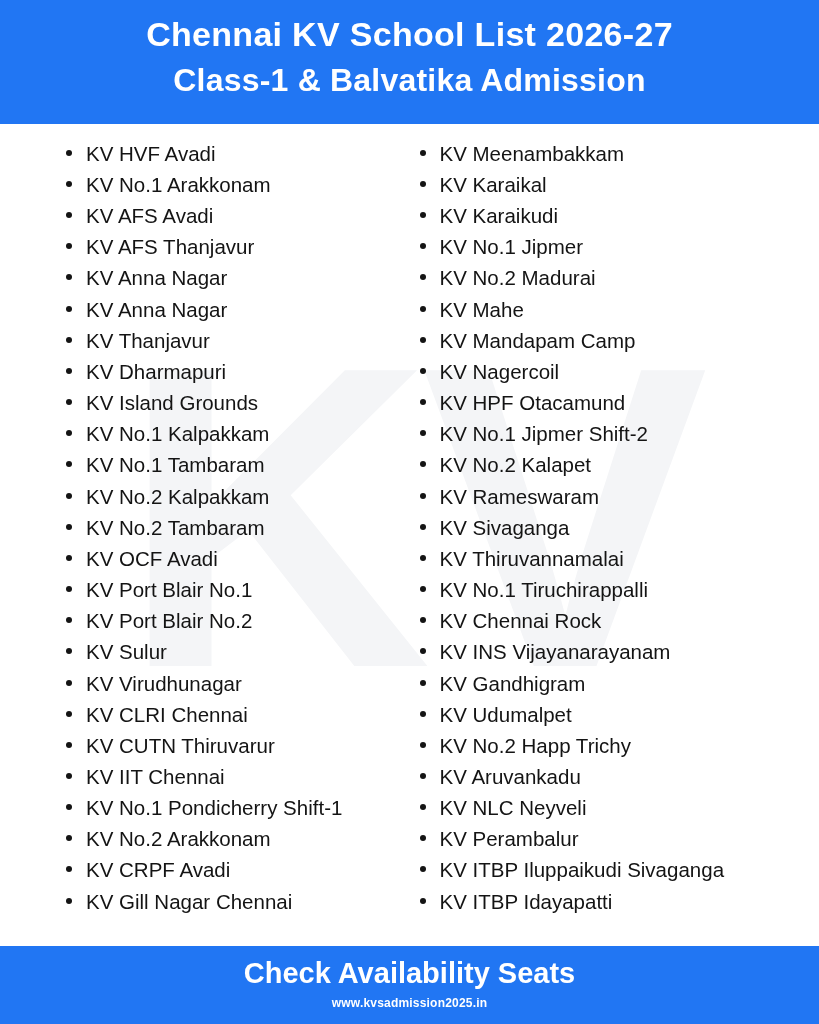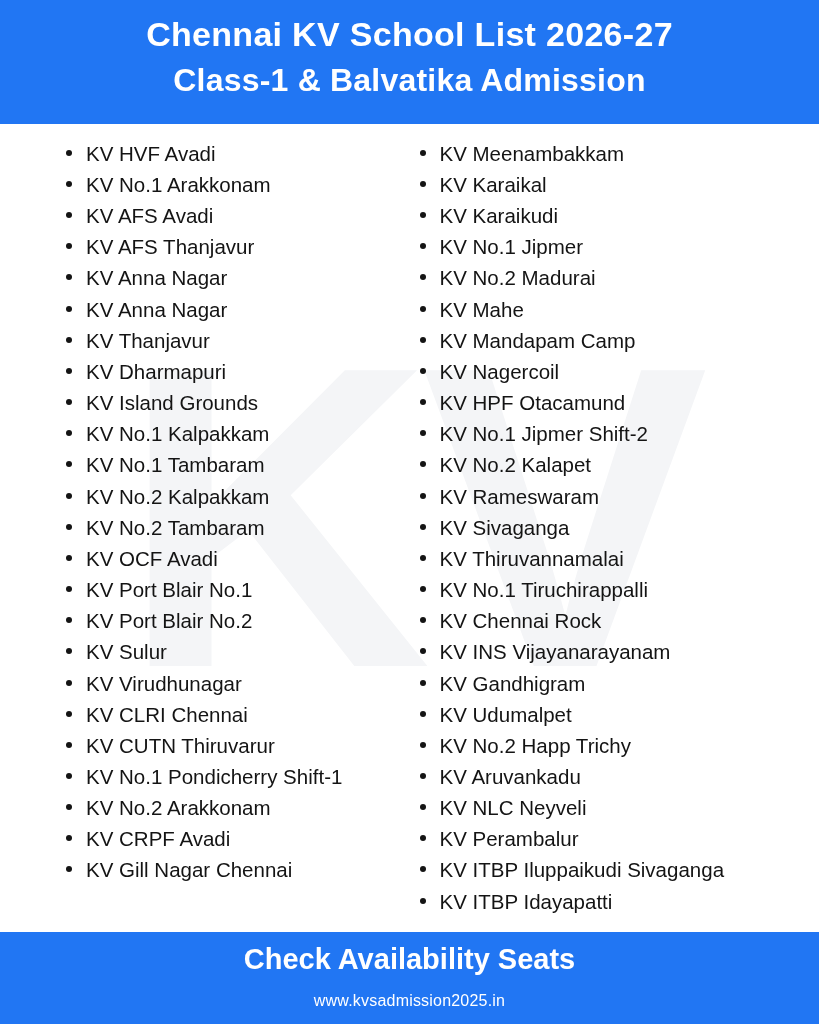--- a/index.html
+++ b/index.html
@@ -110,23 +110,23 @@
     position: relative;
     z-index: 2;
   }
   .footer .cta {
     margin: 0;
     font-size: 29px;
     font-weight: bold;
     line-height: 1.2;
   }
   .footer .url {
-    margin: 14px 0 0 0;
-    font-size: 16px;
-    font-weight: normal;
+    margin: 5px 0 0 0;
+    font-size: 12px;
+    font-weight: bold;
     letter-spacing: 0.2px;
     line-height: 1.2;
   }
 </style>
 </head>
 <body>
 
 <div class="page">
 
   <div class="watermark">
@@ -154,20 +154,21 @@
         <li>KV No.1 Tambaram</li>
         <li>KV No.2 Kalpakkam</li>
         <li>KV No.2 Tambaram</li>
         <li>KV OCF Avadi</li>
         <li>KV Port Blair No.1</li>
         <li>KV Port Blair No.2</li>
         <li>KV Sulur</li>
         <li>KV Virudhunagar</li>
         <li>KV CLRI Chennai</li>
         <li>KV CUTN Thiruvarur</li>
+        <li>KV IIT Chennai</li>
         <li>KV No.1 Pondicherry Shift-1</li>
         <li>KV No.2 Arakkonam</li>
         <li>KV CRPF Avadi</li>
         <li>KV Gill Nagar Chennai</li>
       </ul>
     </div>
     <div class="col col-right">
       <ul class="school-list">
         <li>KV Meenambakkam</li>
         <li>KV Karaikal</li>

